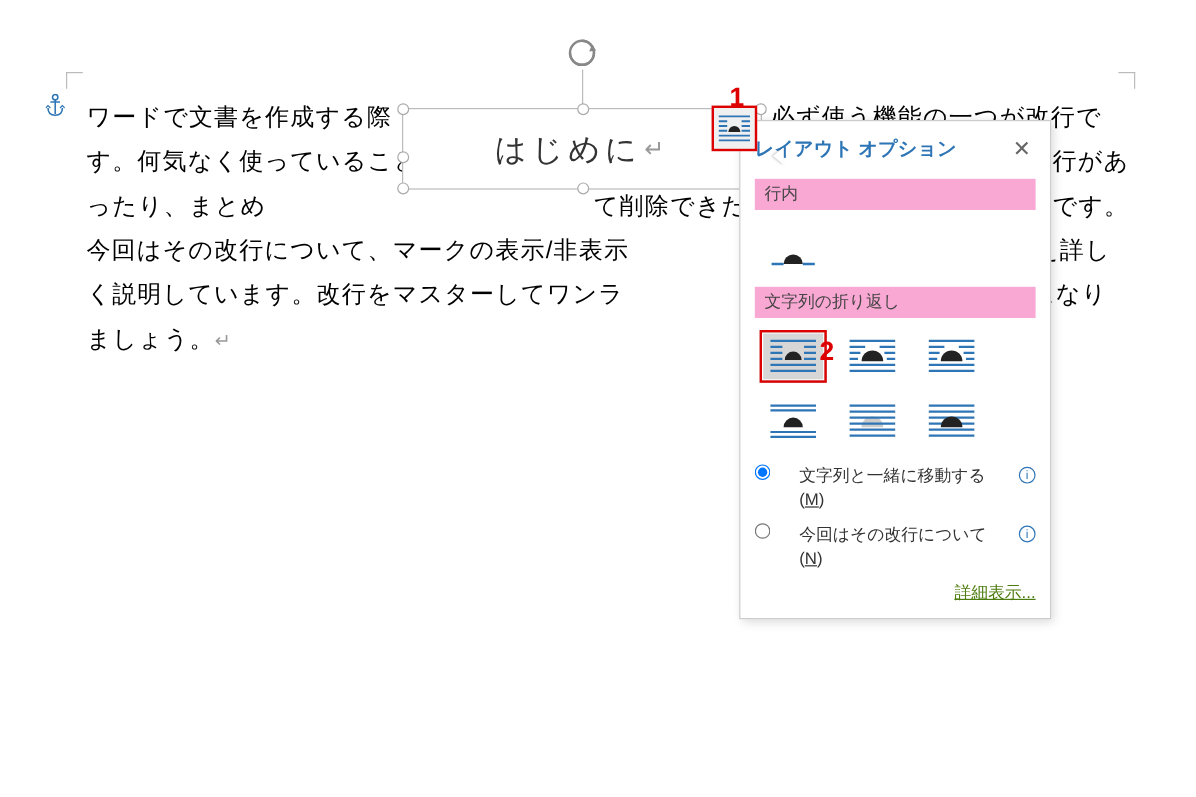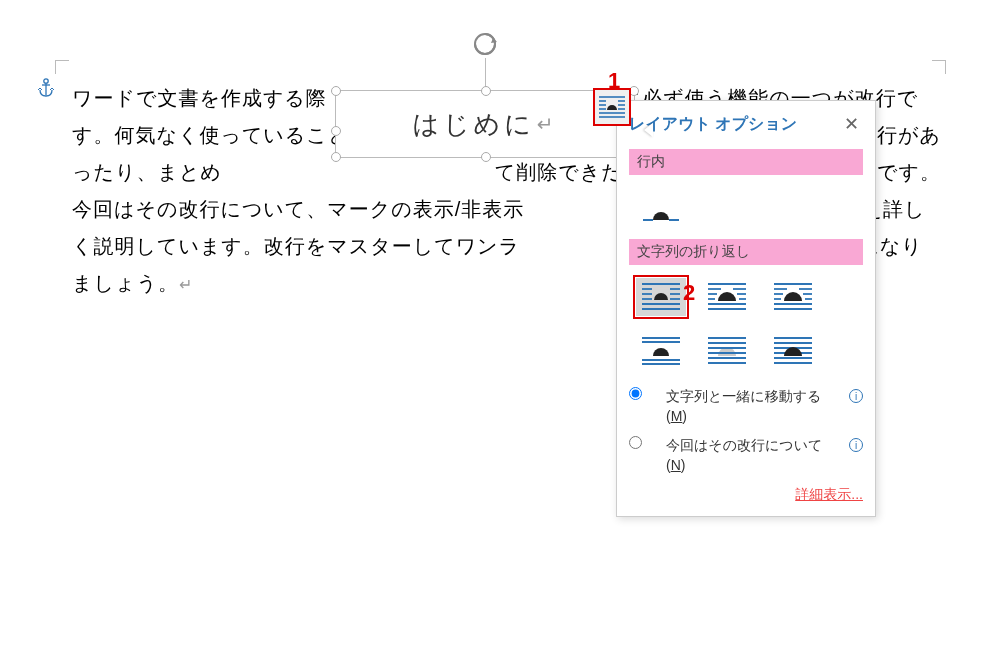--- a/index.html
+++ b/index.html
@@ -198,21 +198,21 @@
     align-items: center;
     justify-content: center;
     flex-shrink: 0;
     margin-top: 2px;
   }
   .more-link {
     text-align: right;
     margin-top: 10px;
   }
   .more-link a {
-    color: #ef4444;
+    color: #4d7c0f;
     text-decoration: underline;
     font-size: 14px;
     cursor: pointer;
   }
   .underline-key { text-decoration: underline; }
 </style>
 </head>
 <body>
 
 <div class="corner-mark corner-tl"></div>

